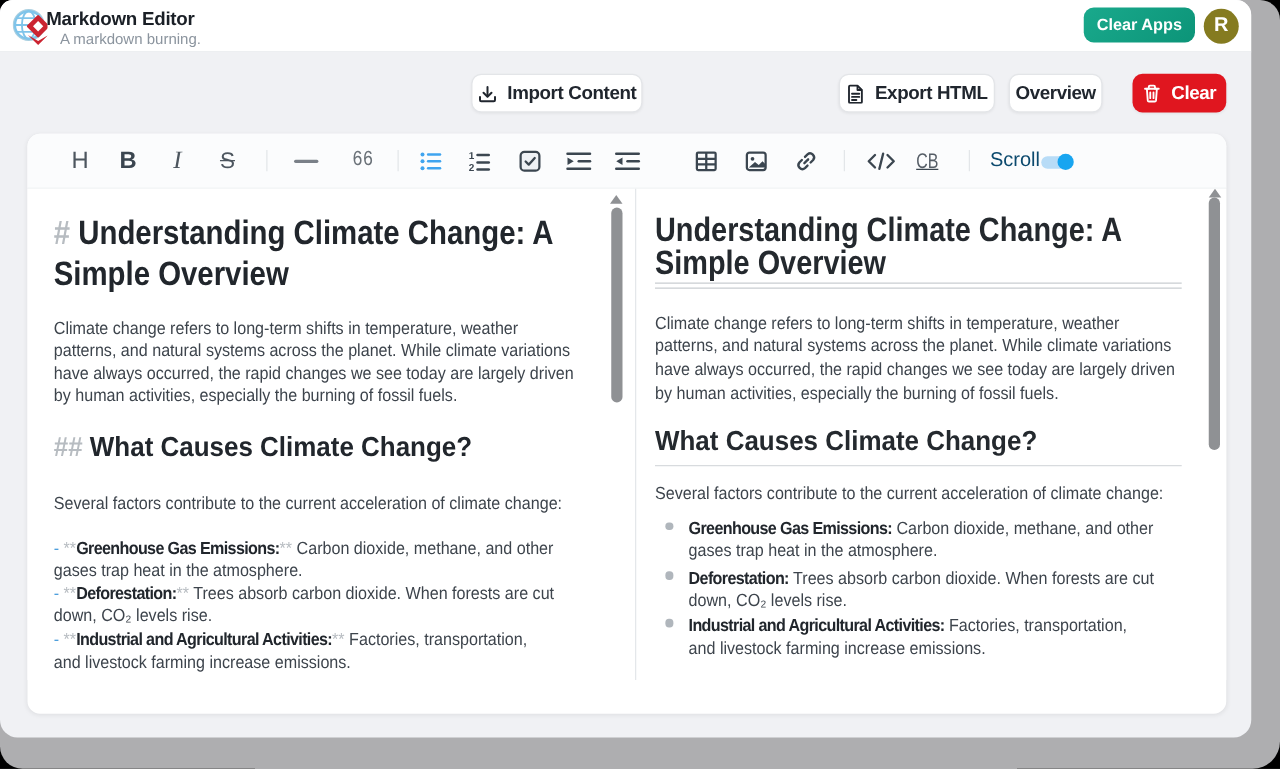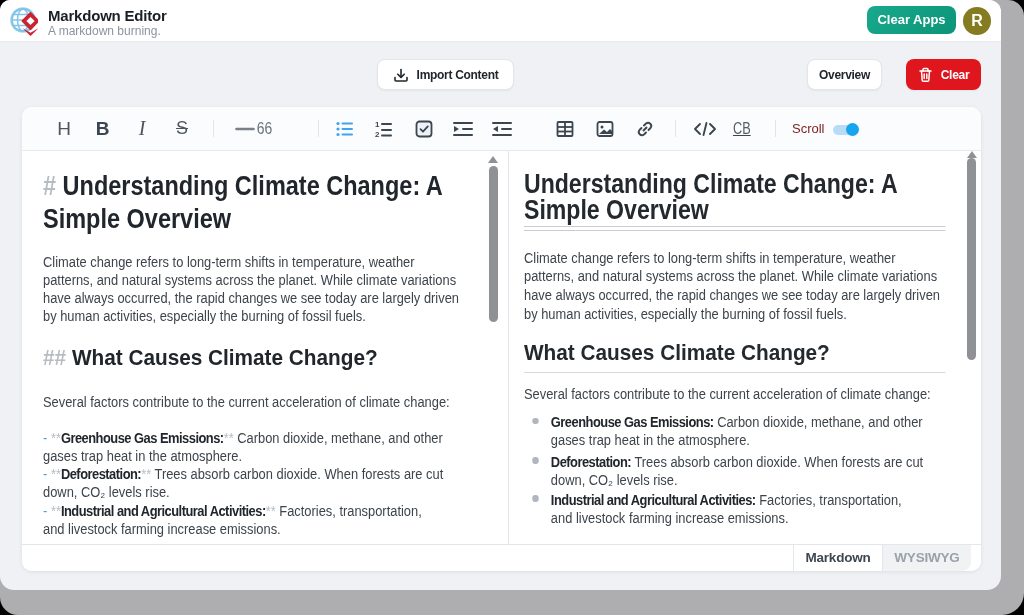--- a/index.html
+++ b/index.html
@@ -2,26 +2,26 @@
 <html><head>
 <meta charset="utf-8">
 <style>
 * { margin:0; padding:0; box-sizing:border-box; }
 html,body { width:1024px; height:615px; background:#000; overflow:hidden; font-family:"Liberation Sans", sans-serif; }
 .shadow { position:absolute; left:0; top:0; width:1024px; height:615px; background:#aeaeb0; border-radius:14px 16px 22px 18px; }
 .window { position:absolute; left:0; top:0; width:1001px; height:590px; background:#f0f1f4; border-radius:10px 12px 14px 14px; overflow:hidden; }
 
 .header { position:absolute; left:0; top:0; width:1001px; height:42px; background:#fff; border-bottom:1px solid #e8eaed; }
 .logo { position:absolute; left:10px; top:5px; width:28px; height:32px; }
-.apptitle { position:absolute; left:48px; top:7px; font-size:15px; font-weight:bold; color:#1a1f26; letter-spacing:-0.2px;}
+.apptitle { position:absolute; left:37px; top:7px; font-size:15px; font-weight:bold; color:#1a1f26; letter-spacing:-0.2px;}
 .appsub { position:absolute; left:48px; top:24px; font-size:12px; color:#8b949e; }
 .moreapps { position:absolute; left:867px; top:6px; width:89px; height:28px; border-radius:8px; background:linear-gradient(135deg,#19a98c,#0c9478); color:#fff; font-size:13px; font-weight:bold; text-align:center; line-height:28px; }
 .avatar { position:absolute; left:963px; top:7px; width:28px; height:28px; border-radius:50%; background:#857b20; color:#fff; font-size:16px; font-weight:bold; text-align:center; line-height:28px; }
 
-.abtn { position:absolute; top:59px; height:31px; background:#fff; border:1px solid #e3e5e8; border-radius:8px; box-shadow:0 1px 2px rgba(0,0,0,0.05); font-size:12px; font-weight:bold; color:#20262e; display:flex; align-items:center; justify-content:center; gap:8px; letter-spacing:-0.3px; }
+.abtn { position:absolute; top:59px; height:31px; background:#fff; border:1px solid #e3e5e8; border-radius:8px; box-shadow:0 1px 2px rgba(0,0,0,0.05); font-size:15px; font-weight:bold; color:#20262e; display:flex; align-items:center; justify-content:center; gap:8px; letter-spacing:-0.3px; }
 .abtn svg { flex:0 0 auto; }
 #b-import { left:377px; width:137px; }
 #b-exportc { left:526px; width:135px; }
 #b-exporth { left:671px; width:125px; }
 #b-examples { left:807px; width:75px; }
 #b-clear { left:906px; width:75px; background:#e0161f; border:none; color:#fff; }
 
 .card { position:absolute; left:22px; top:107px; width:959px; height:464px; background:#fff; border-radius:10px; box-shadow:0 1px 4px rgba(0,0,0,0.08); }
 .toolbar { position:absolute; left:0; top:0; width:959px; height:44px; background:#fbfcfd; border-bottom:1px solid #e7eaed; border-radius:10px 10px 0 0; }
 .ti { position:absolute; top:0; height:43px; display:flex; align-items:center; justify-content:center; color:#3b4650; }
@@ -83,20 +83,25 @@
     <div class="appsub">A markdown burning.</div>
     <div class="moreapps">Clear Apps</div>
     <div class="avatar">R</div>
   </div>
 
   <div class="abtn" id="b-import"><svg width="16" height="16" viewBox="0 0 16 16" fill="none" stroke="#20262e" stroke-width="1.6" stroke-linecap="round" stroke-linejoin="round">
         <path d="M2 10.5v2.5a1 1 0 0 0 1 1h10a1 1 0 0 0 1-1v-2.5"></path>
         <path d="M8 2.5v7.5"></path>
         <path d="M4.8 7.2 8 10.4 11.2 7.2"></path>
       </svg>Import Content</div>
+  <div class="abtn" id="b-exporth"><svg width="15" height="16" viewBox="0 0 15 16" fill="none" stroke="#20262e" stroke-width="1.5" stroke-linejoin="round">
+        <path d="M3 1.5h6l3.5 3.5v9.5a0.8 0.8 0 0 1-0.8 0.8H3a0.8 0.8 0 0 1-0.8-0.8V2.3A0.8 0.8 0 0 1 3 1.5z"></path>
+        <path d="M9 1.5V5h3.5"></path>
+        <path d="M4.6 8h5.8M4.6 10.5h5.8M4.6 13h3.5" stroke-linecap="round"></path>
+      </svg>Export HTML</div>
   <div class="abtn" id="b-examples">Overview</div>
   <div class="abtn" id="b-clear"><svg width="15" height="16" viewBox="0 0 15 16" fill="none" stroke="#fff" stroke-width="1.5" stroke-linecap="round" stroke-linejoin="round">
         <path d="M2 4h11"></path>
         <path d="M5 4V2.5a1 1 0 0 1 1-1h3a1 1 0 0 1 1 1V4"></path>
         <path d="M3.5 4l0.7 9.3a1 1 0 0 0 1 0.9h4.6a1 1 0 0 0 1-0.9L11.5 4"></path>
         <path d="M6.2 7v4.5M8.8 7v4.5"></path>
       </svg>Clear</div>
 
   <div class="card">
     <div class="toolbar" id="toolbar">
@@ -110,21 +115,21 @@
           <span style="font-size:20px;font-style:italic;color:#4d565f;font-family:'Liberation Serif',serif;">I</span>
         </div>
         <div class="ti" style="left: 140px; width: 40px;">
           <span style="font-size:18px;color:#4d565f;text-decoration:line-through;">S</span>
         </div>
         <div class="ti" style="left: 202.6px; width: 40px;">
           <svg width="20" height="20" viewBox="0 0 20 20">
             <line x1="1.5" y1="10" x2="18.5" y2="10" stroke="#7a8088" stroke-width="2.6" stroke-linecap="round"></line>
           </svg>
         </div>
-        <div class="ti" style="left: 222px; width: 40px;">
+        <div class="ti" style="left: 248px; width: 40px; font-family: Liberation Mono, monospace;">
           <span style="font-size:17px;color:#6a7178;display:inline-block;transform:scaleX(0.82);">66</span>
         </div>
         <div class="ti" style="left: 303px; width: 40px;">
           <svg width="20" height="20" viewBox="0 0 20 20">
             <g stroke="#3fa4ef" stroke-width="2" stroke-linecap="round">
               <line x1="7.5" y1="4.5" x2="17" y2="4.5"></line>
               <line x1="7.5" y1="10" x2="17" y2="10"></line>
               <line x1="7.5" y1="15.5" x2="17" y2="15.5"></line>
             </g>
             <g fill="#3fa4ef">
@@ -206,21 +211,21 @@
             </g>
           </svg>
         </div>
         <div class="ti" style="left: 700px; width: 40px; text-decoration: underline;">
           <span style="font-size:17px;color:#555d66;display:inline-block;transform:scaleX(0.75);">CB</span>
         </div>
         <div class="tdiv" style="left: 191px;"></div>
         <div class="tdiv" style="left: 296px;"></div>
         <div class="tdiv" style="left: 652.5px;"></div>
         <div class="tdiv" style="left: 752.8px;"></div>
-        <div style="position: absolute; left: 770px; top: 0px; height: 43px; display: flex; align-items: center; color: #7f1d1d; font-size: 13px;">Scroll</div>
+        <div style="position: absolute; left: 770px; top: 0px; height: 43px; display: flex; align-items: center; color: #0c4a6e; font-size: 16px;">Scroll</div>
         <div style="position: absolute; left: 811px; top: 18px; width: 24.5px; height: 10px; border-radius: 5px; background: rgb(184, 220, 247);">
           <div style="position:absolute;right:-1px;top:-1.8px;width:13px;height:13px;border-radius:50%;background:#18a5f0;"></div>
         </div>
       </div>
     <div class="pane lp">
       <div class="mdsrc">
         <div class="h1md" style="margin-top:18.8px;"><span class="gm">#</span> Understanding Climate Change: A<br>Simple Overview</div>
         <div style="margin-top:16.9px;">Climate change refers to long-term shifts in temperature, weather<br>patterns, and natural systems across the planet. While climate variations<br>have always occurred, the rapid changes we see today are largely driven<br>by human activities, especially the burning of fossil fuels.</div>
         <div class="h2md" style="margin-top:18.4px;"><span class="gm">##</span> What Causes Climate Change?</div>
         <div style="margin-top:21.4px;">Several factors contribute to the current acceleration of climate change:</div>
@@ -239,18 +244,14 @@
         <div style="margin-top:12px;">Several factors contribute to the current acceleration of climate change:</div>
         <ul class="pul" style="margin-top:9.5px;">
           <li style="margin-bottom:3.6px;"><b>Greenhouse Gas Emissions:</b> Carbon dioxide, methane, and other<br>gases trap heat in the atmosphere.</li>
           <li style="margin-bottom:2.2px;"><b>Deforestation:</b> Trees absorb carbon dioxide. When forests are cut<br>down, CO₂ levels rise.</li>
           <li><b>Industrial and Agricultural Activities:</b> Factories, transportation,<br>and livestock farming increase emissions.</li>
         </ul>
       </div>
       <div class="sarrow" style="left:458px; top:0px;"></div>
       <div class="sthumb" style="left:458px; top:7px; height:202px;"></div>
     </div>
-    <div class="bbar">
-      <div class="tab tab1">Markdown</div>
-      <div class="tab tab2">WYSIWYG</div>
-    </div>
   </div>
 </div>
 
 </body></html>

